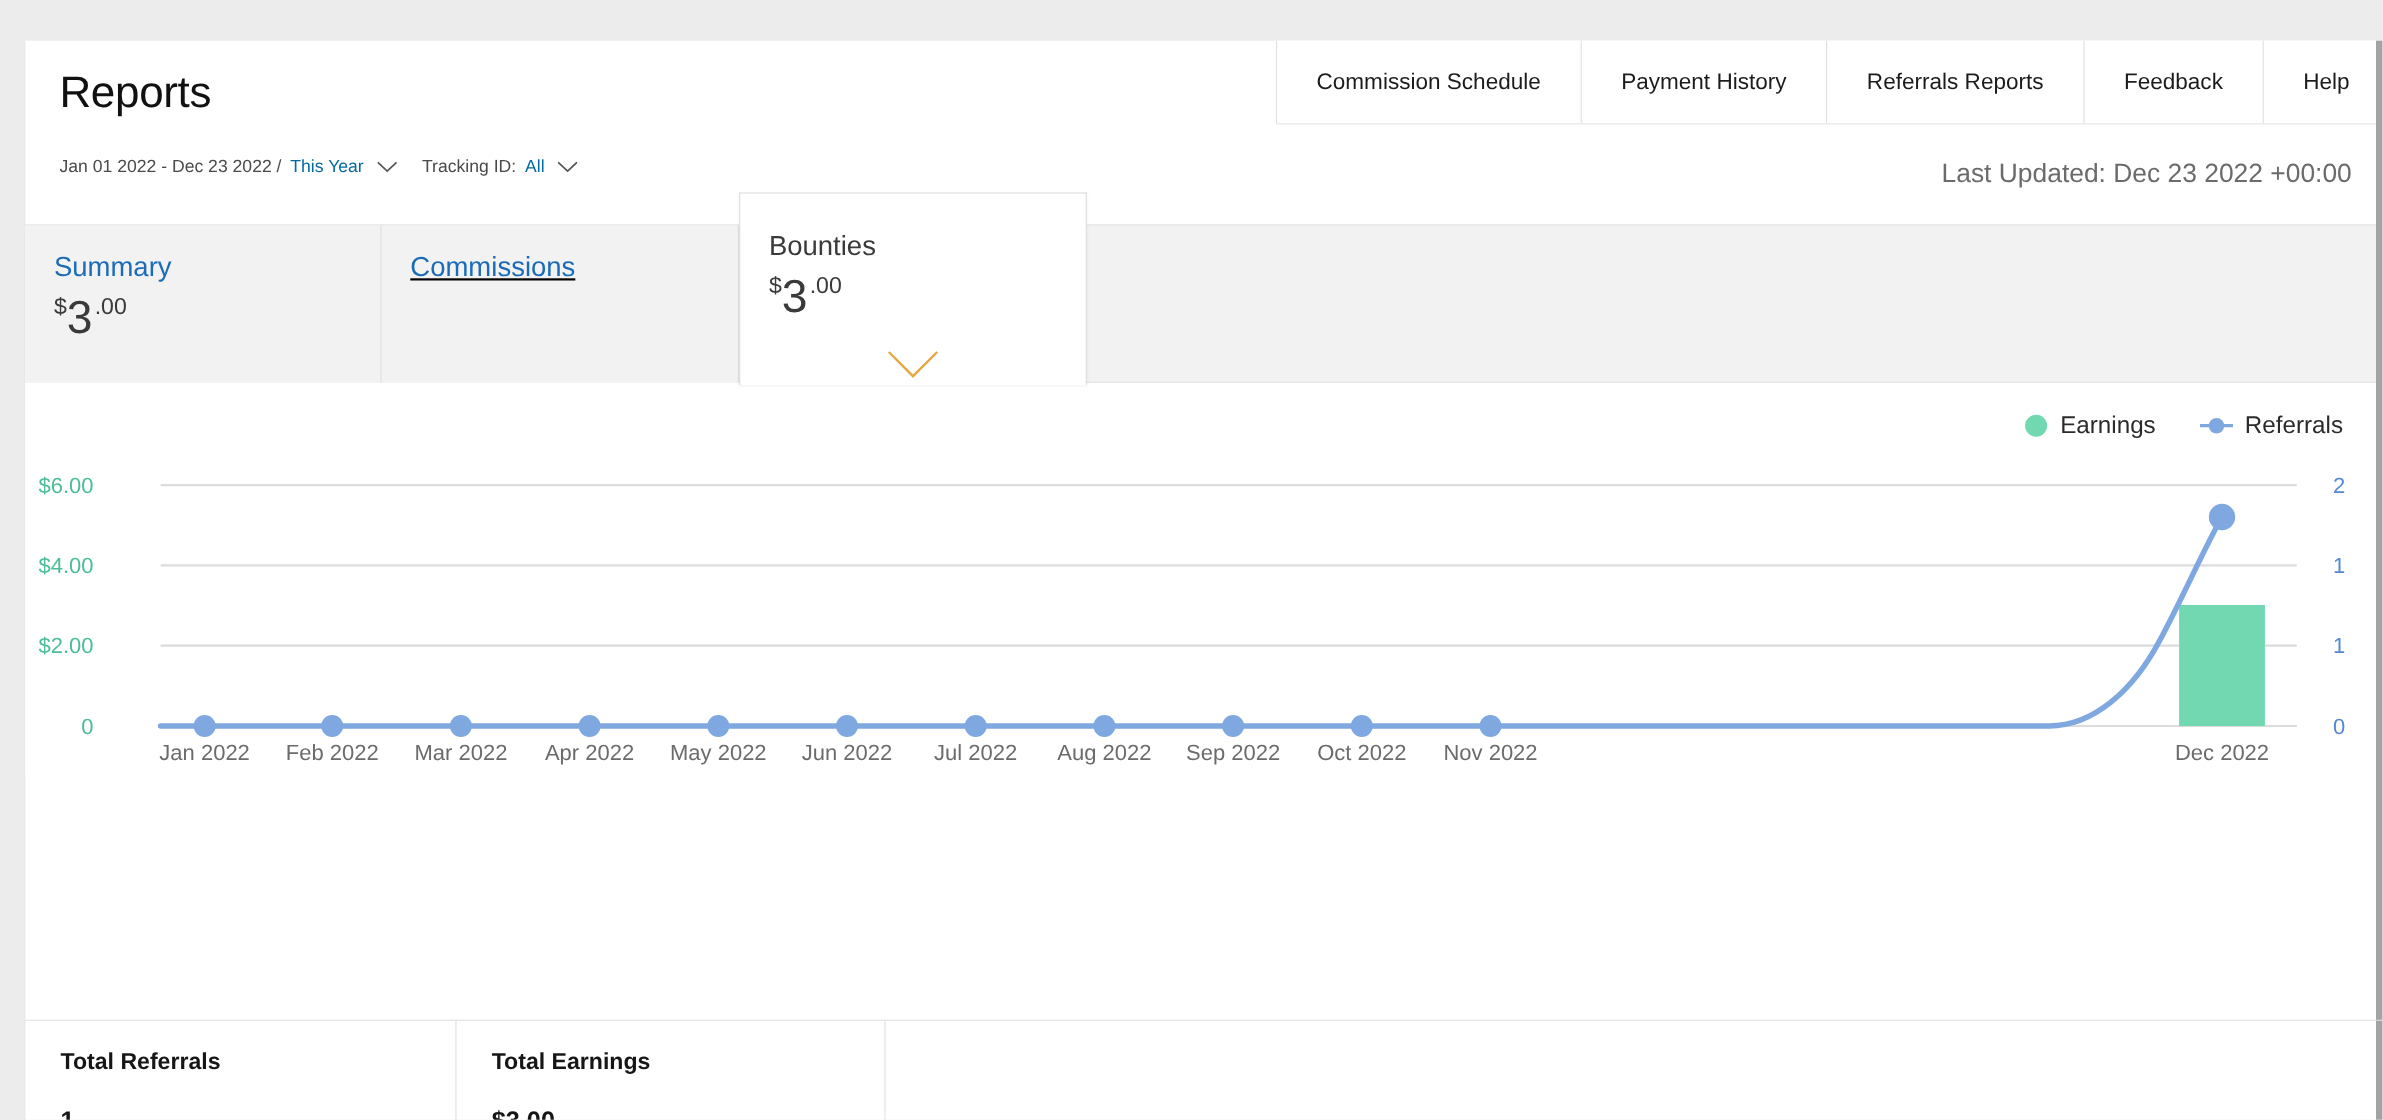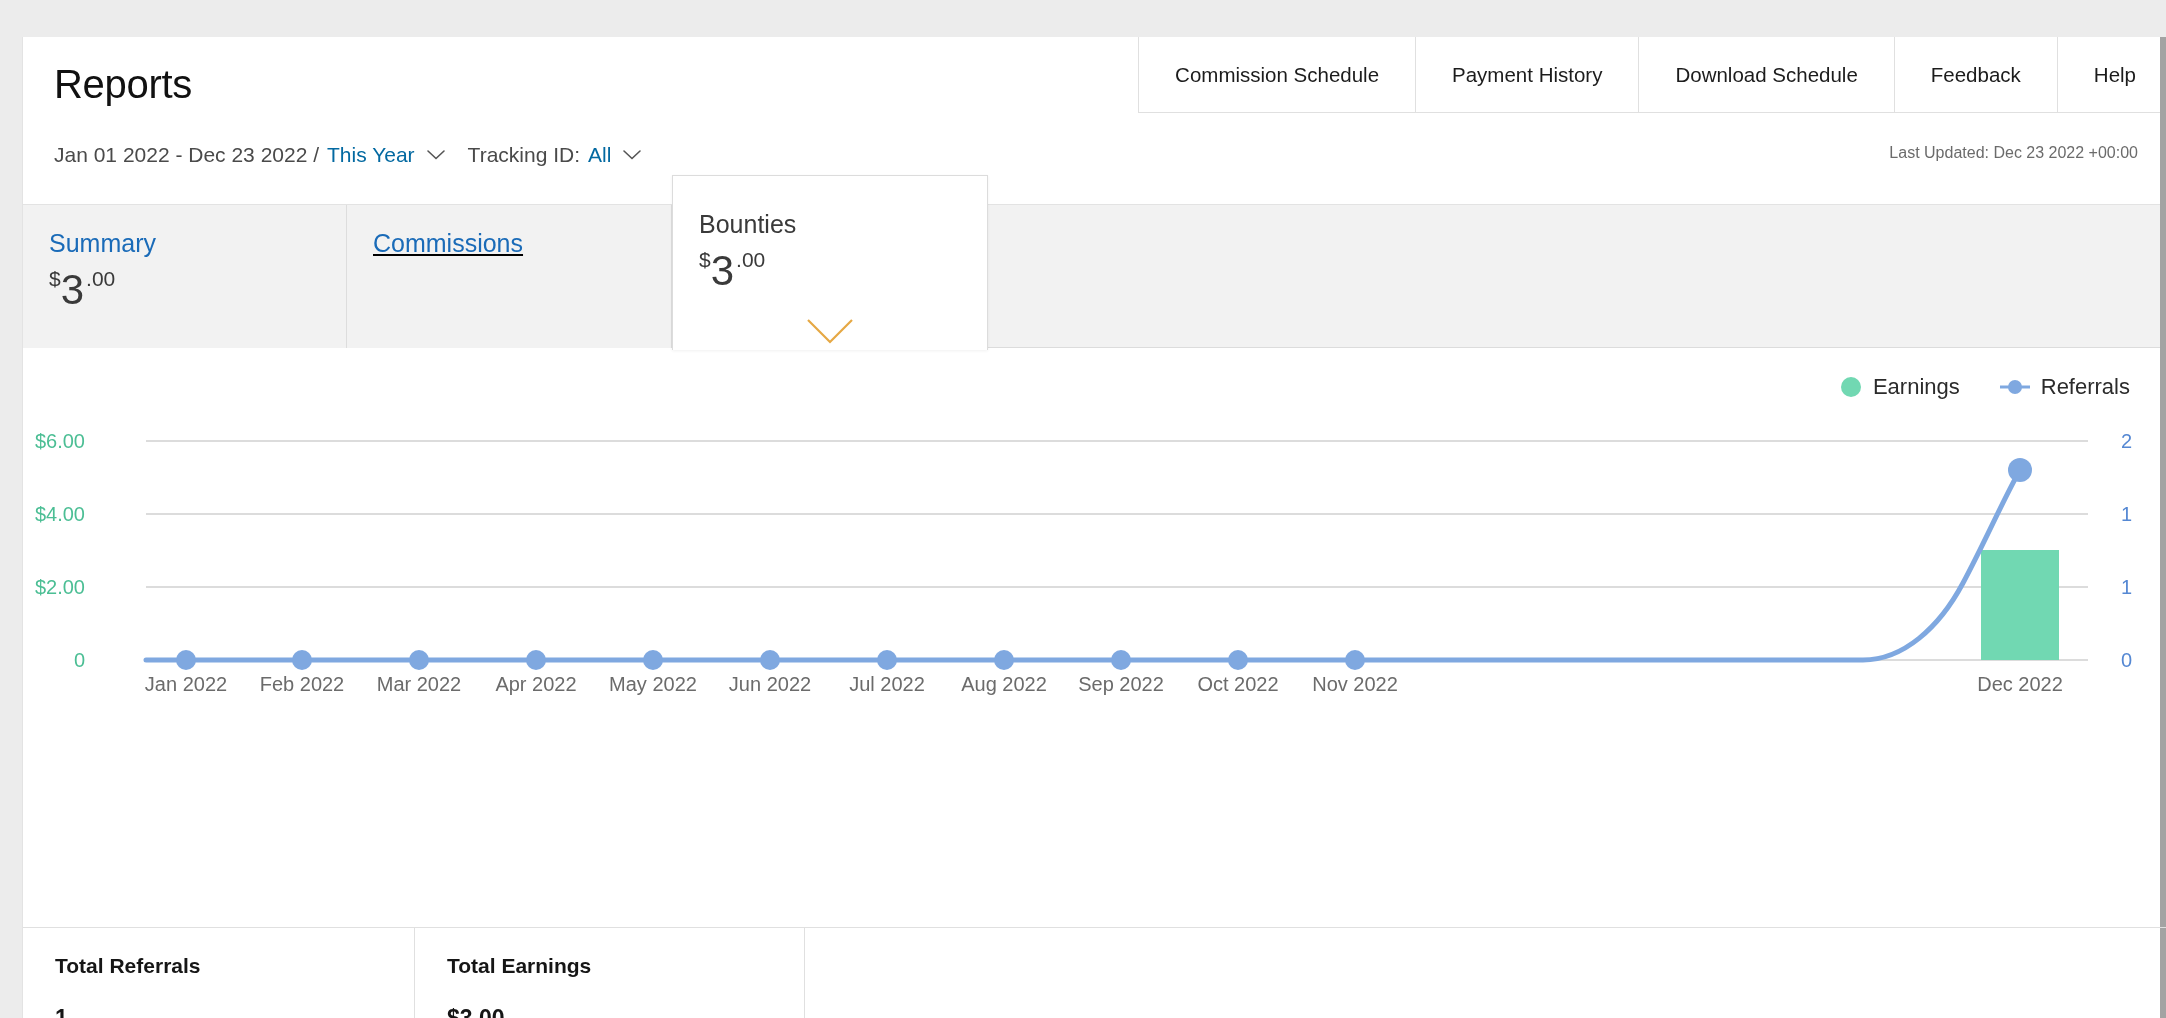--- a/index.html
+++ b/index.html
@@ -67,21 +67,21 @@
   
   .filter-row {
     position: relative;
     height: 50px;
   }
   .filter-left {
     position: absolute;
     left: 31px; top: 0;
     display: flex;
     align-items: center;
-    font-size: 21px;
+    font-size: 16px;
     color: #4a4a4a;
     white-space: nowrap;
   }
   .date-range { color: #4a4a4a; }
   .link-blue {
     color: #0369a1;
     cursor: pointer;
     margin-left: 8px;
   }
   .chev {
@@ -90,21 +90,21 @@
     margin-right: 22px;
     cursor: pointer;
     line-height: 0;
   }
   .chev svg { display: block; }
   .tracking-label { color: #4a4a4a; }
 
   .last-updated {
     position: absolute;
     right: 22px; top: 1px;
-    font-size: 16px;
+    font-size: 24px;
     color: #6b6b6b;
     white-space: nowrap;
   }
 
   
   .cards-strip {
     position: relative;
     margin-top: 11px;
     height: 144px;
     background: #f2f2f2;
@@ -215,21 +215,21 @@
 
 <div class="page">
   <div class="panel">
 
     <div class="header">
       <div class="page-title">Reports</div>
 
       <div class="nav-tabs">
         <div class="nav-tab">Commission Schedule</div>
         <div class="nav-tab">Payment History</div>
-        <div class="nav-tab">Download Schedule</div>
+        <div class="nav-tab">Referrals Reports</div>
         <div class="nav-tab">Feedback</div>
         <div class="nav-tab last">Help</div>
       </div>
     </div>
 
     <div class="filter-row">
       <div class="filter-left">
         <span class="date-range">Jan 01 2022 - Dec 23 2022 /</span>
         <span class="link-blue">This Year</span>
         <span class="chev">

